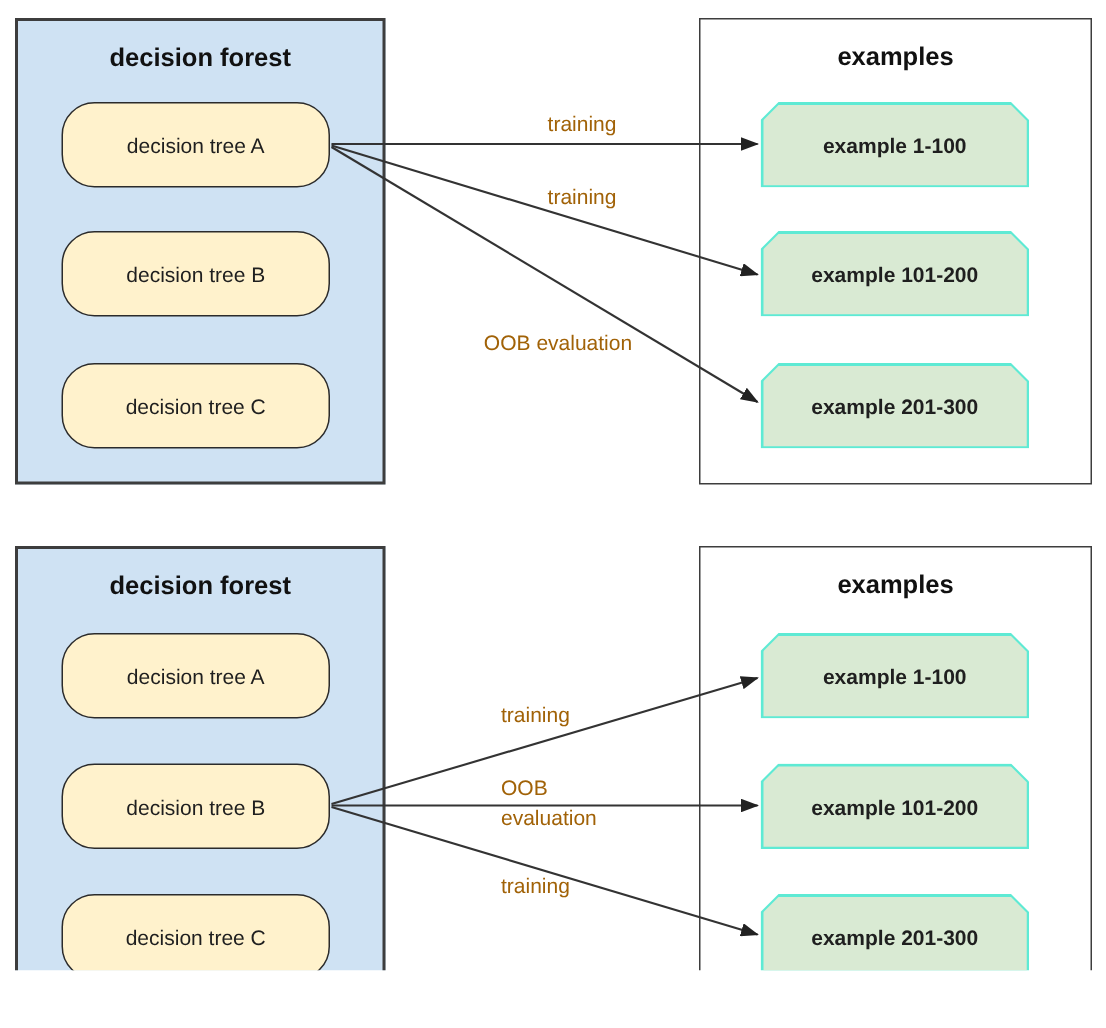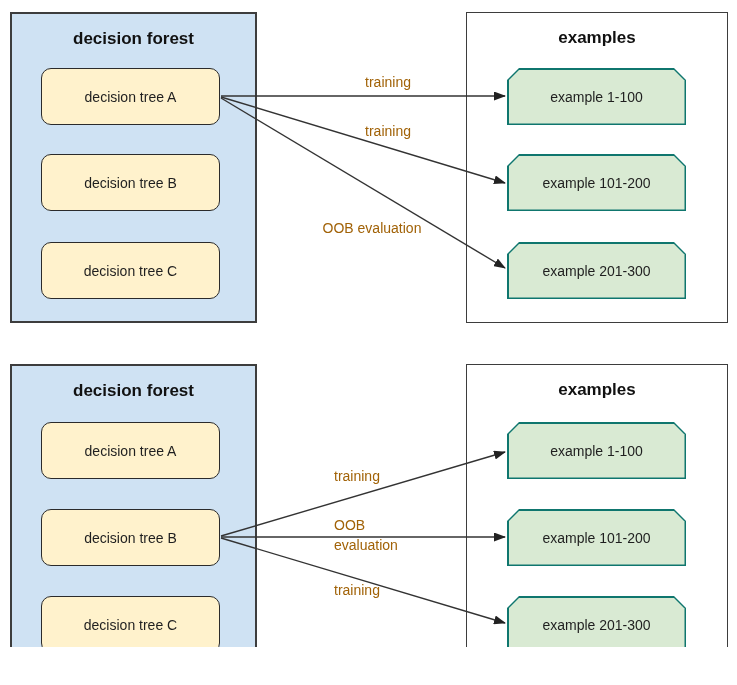--- a/index.html
+++ b/index.html
@@ -30,34 +30,35 @@
     color: #111111;
   }
   .tree-node {
     position: absolute;
     box-sizing: border-box;
     left: 41px;
     width: 179px;
     height: 57px;
     background: var(--tree-fill, #fff2cc);
     border: 1.5px solid #2b2b2b;
-    border-radius: 10px;
+    border-radius: 22px;
     display: flex;
     align-items: center;
     justify-content: center;
     font-size: 14px;
     color: #1f1f1f;
   }
   .example-node {
     position: absolute;
     left: 507px;
     width: 179px;
     height: 57px;
-    background: #0f766e; 
+    background: #5eead4; 
     clip-path: polygon(12px 0%, calc(100% - 12px) 0%, 100% 12px, 100% 100%, 0% 100%, 0% 12px);
+    font-weight: bold;
   }
   .example-node-inner {
     position: absolute;
     inset: 1.5px;
     clip-path: polygon(11px 0%, calc(100% - 11px) 0%, 100% 11px, 100% 100%, 0% 100%, 0% 11px);
     background: var(--example-fill, #d9ead3);
     display: flex;
     align-items: center;
     justify-content: center;
     font-size: 14px;

